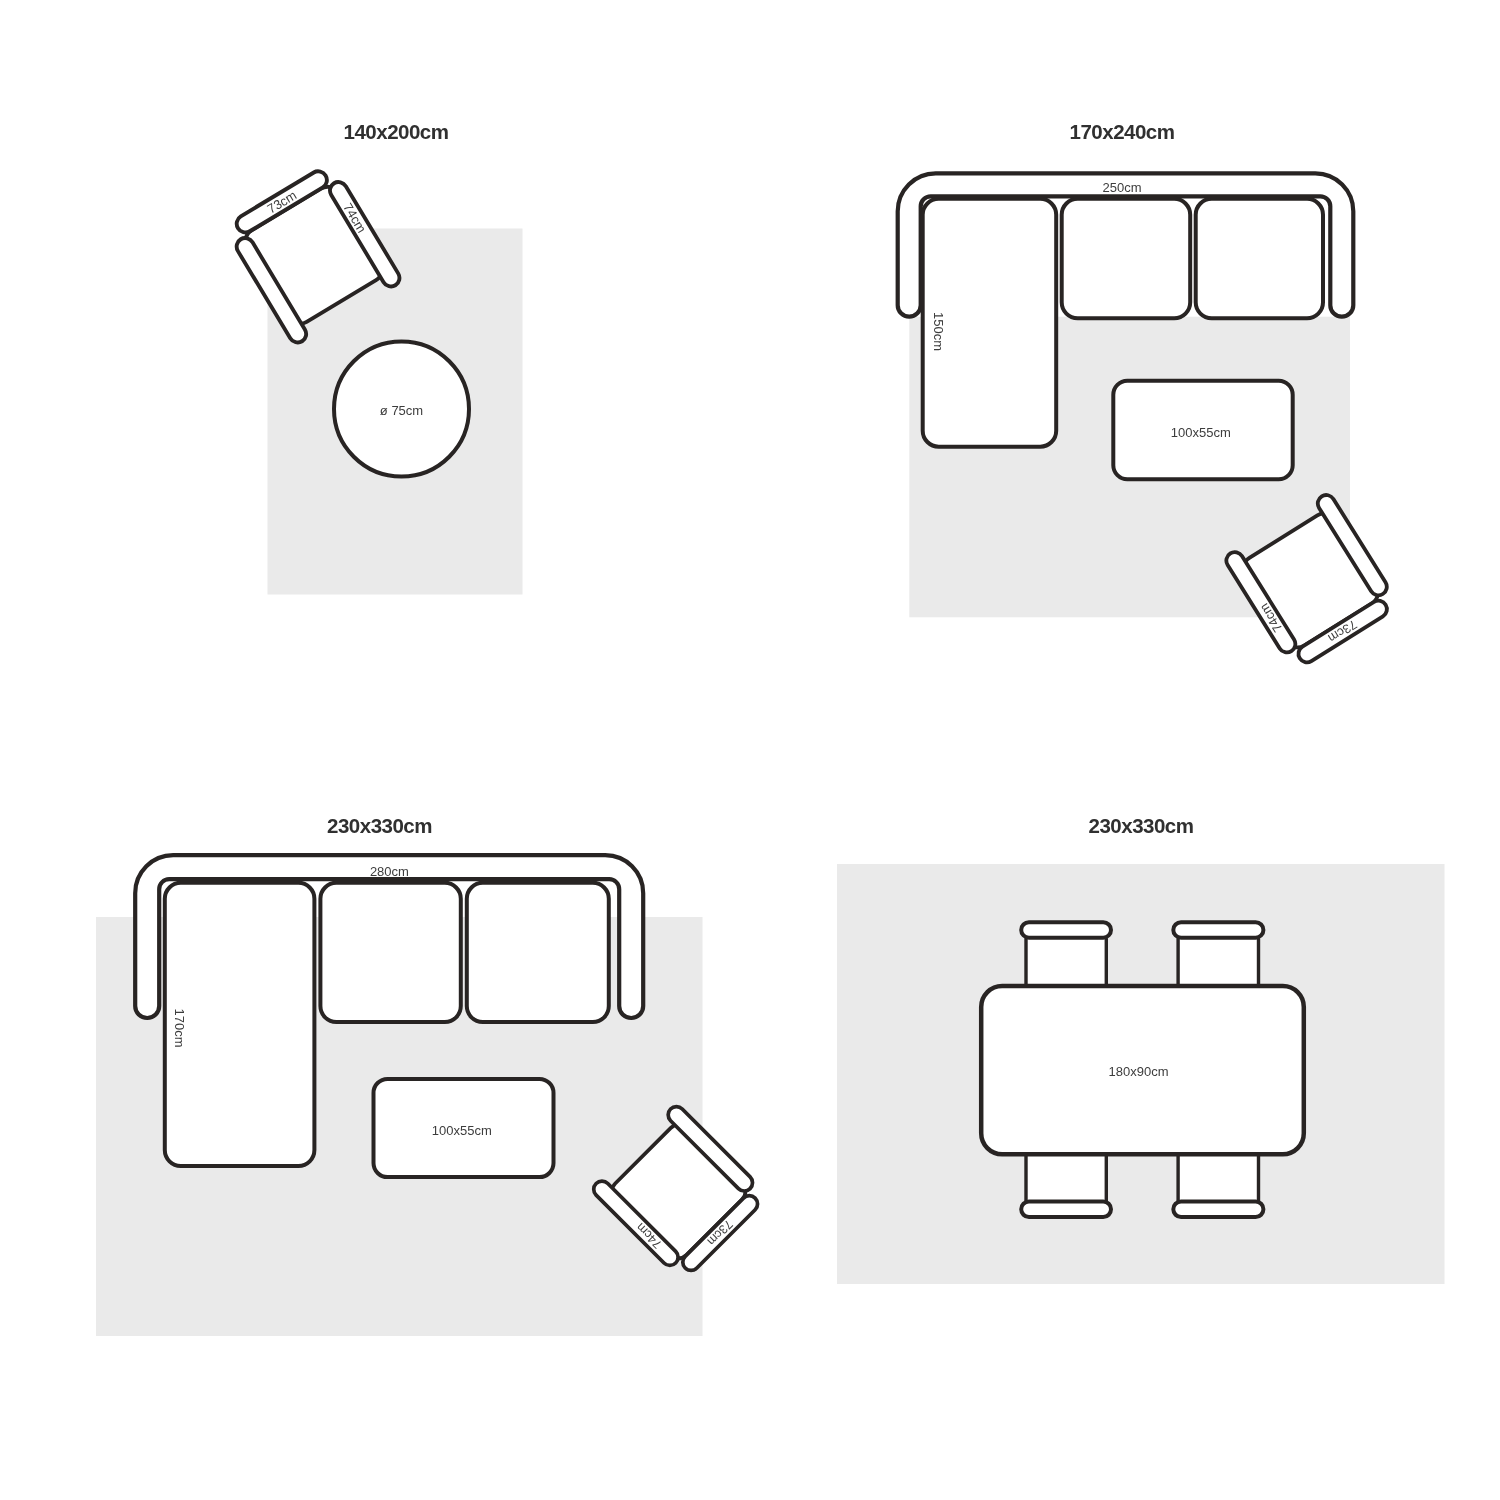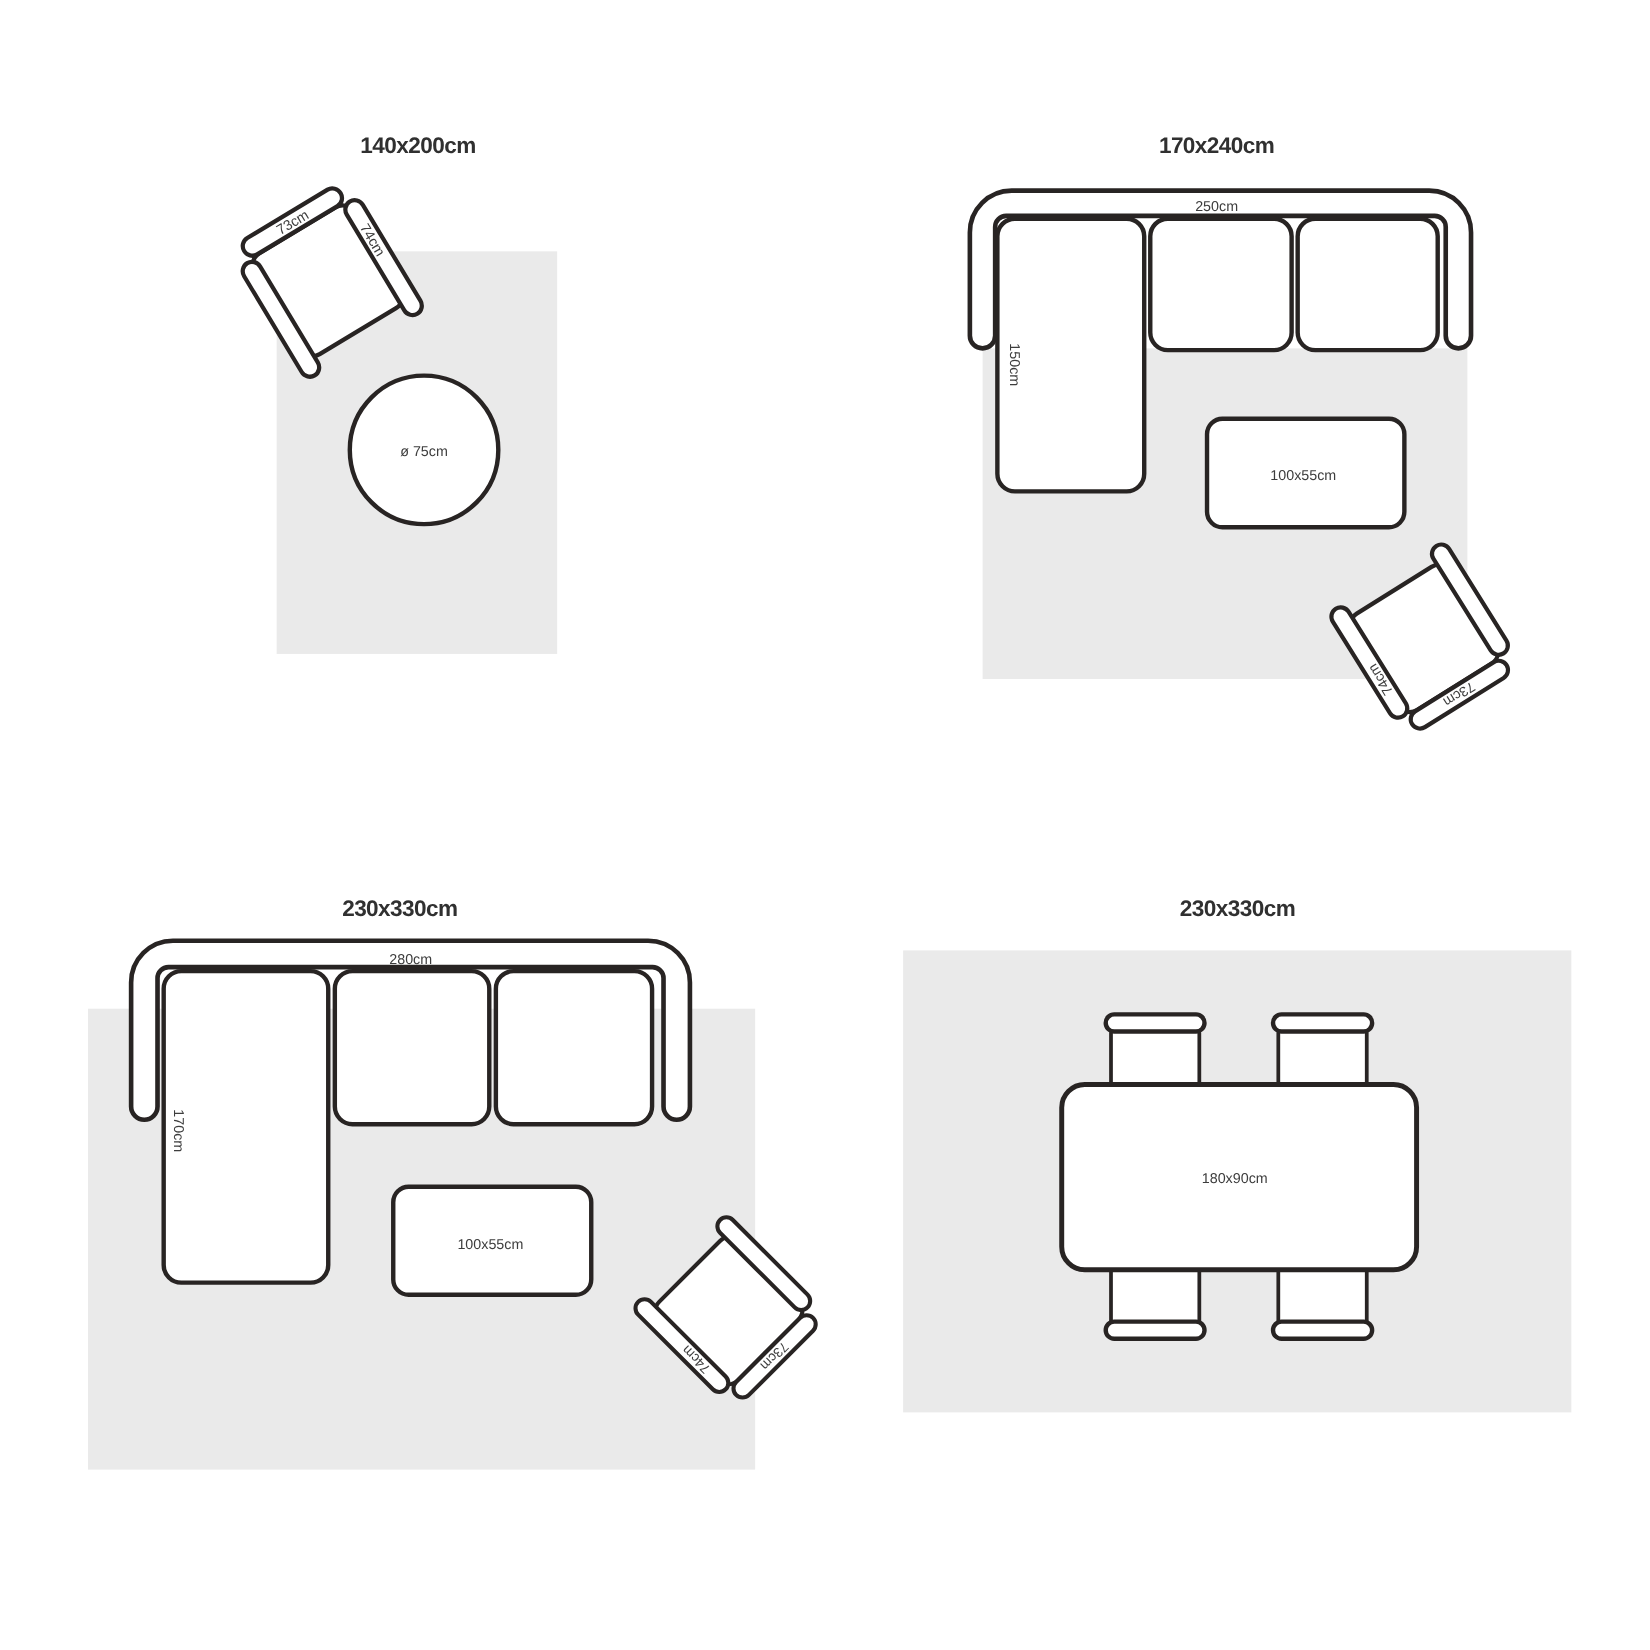--- a/index.html
+++ b/index.html
@@ -1,16 +1,16 @@
 <!DOCTYPE html>
 <html><head>
 <meta charset="utf-8">
 <style>
   html,body{margin:0;padding:0;background:#ffffff;}
-  .page{width:1188px;height:1500px;position:relative;font-family:"Liberation Sans", sans-serif;}
+  .page{width:1188px;height:1500px;position:relative;font-family:"Liberation Sans", sans-serif;padding-left:16px;}
   text{font-family:"Liberation Sans", sans-serif;}
 </style>
 </head>
 <body>
 <div class="page">
 <svg width="1500" height="1500" viewBox="0 0 1500 1500" xmlns="http://www.w3.org/2000/svg">
   <defs>
     <g id="armchair-shape">
 
       <rect x="-50" y="-45" width="100" height="98" rx="12" fill="#ffffff" stroke="#282423" stroke-width="3.6"></rect>

